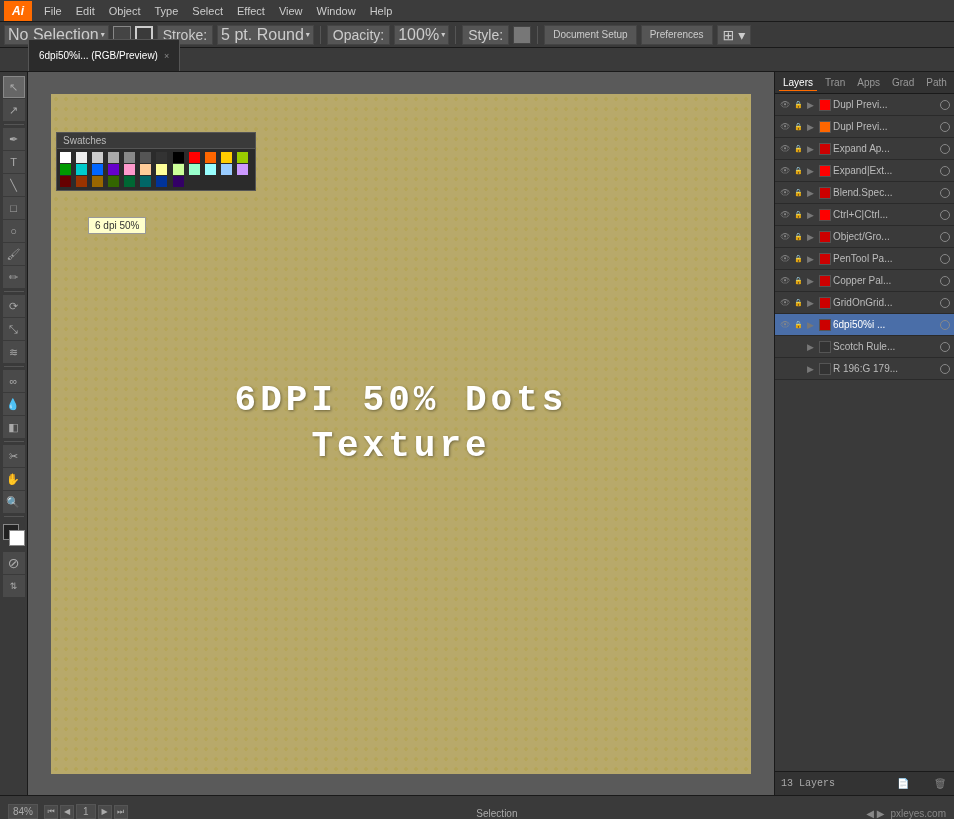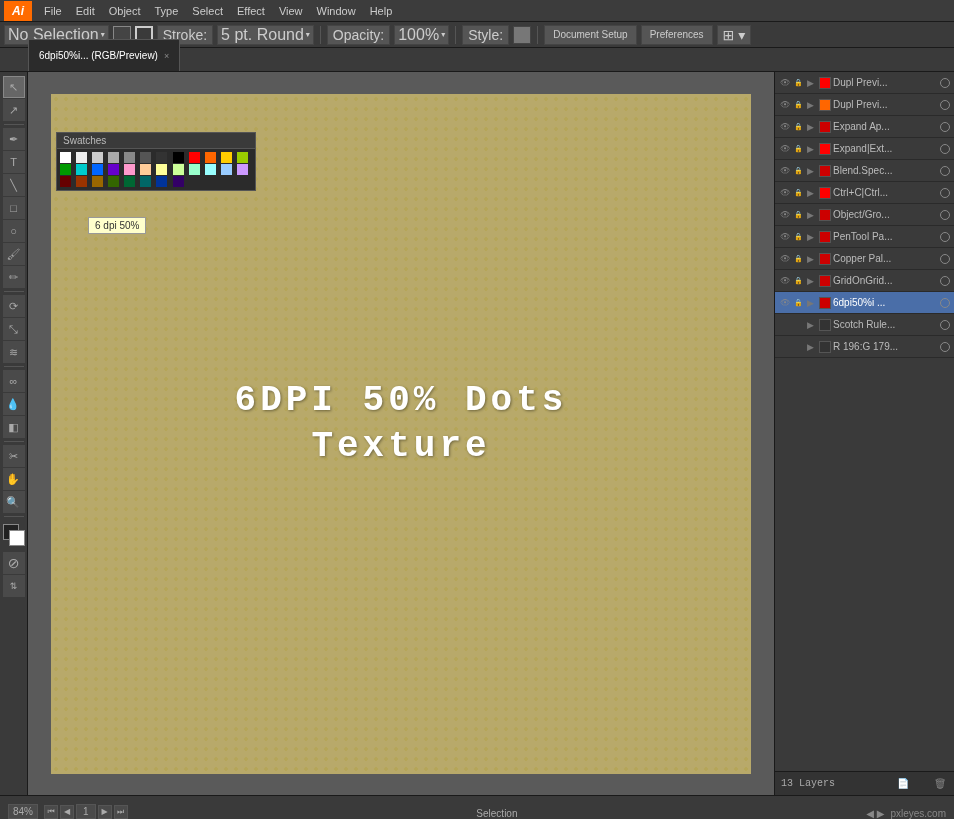--- a/index.html
+++ b/index.html
@@ -563,20 +563,28 @@
     <div class="tooltip-box">6 dpi 50%</div>
 
     <div id="canvas">
       <div class="canvas-label">
         <span>6DPI 50% Dots Texture</span><br>
       </div>
     </div>
   </div>
 
   <div id="layers-panel">
+    <div id="layers-panel-tabs">
+      <div class="panel-tab active">Layers</div>
+      <div class="panel-tab">Tran</div>
+      <div class="panel-tab">Apps</div>
+      <div class="panel-tab">Grad</div>
+      <div class="panel-tab">Path</div>
+
+    </div>
 
     <div id="layers-list">
     <div class="layer-row">
           <div class="layer-vis-icon" style="font-size: 8px;">👁</div>
           <div class="layer-lock-icon" style="font-size: 7px;">🔒</div>
           <div class="layer-expand-icon">▶</div>
           <div class="layer-color-swatch" style="background: rgb(255, 0, 0);"></div>
           <div class="layer-name">Dupl Previ...</div>
           <div class="layer-circle"></div>
         </div>

